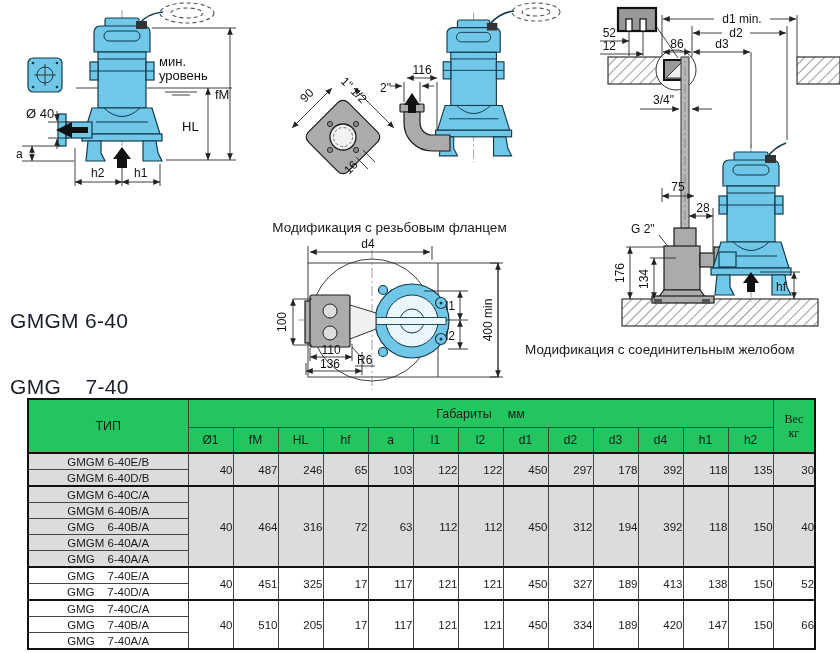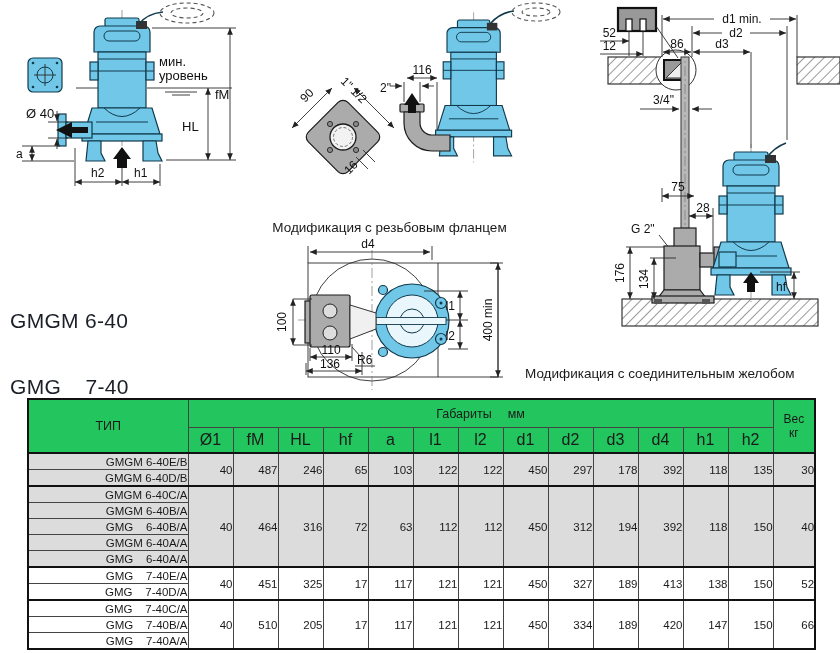--- a/index.html
+++ b/index.html
@@ -18,33 +18,33 @@
   .cable{stroke:#123a4d;stroke-width:1.6;fill:none;}
   .coil{stroke:#555;stroke-width:1.1;stroke-dasharray:4 3;fill:none;}
   .hat{fill:url(#hatch);stroke:#222;stroke-width:1.1;}
   text.dl{font-family:"Liberation Sans",sans-serif;font-size:12px;fill:#111;}
   text.dl2{font-family:"Liberation Sans",sans-serif;font-size:13px;fill:#111;}
   
   .models{position:absolute;left:10px;top:266px;font-weight:normal;font-size:21px;
           line-height:22px;color:#1b1f27;letter-spacing:.3px;white-space:pre;}
   .cap{position:absolute;font-size:13.5px;color:#1a1a1a;}
   .cap1{left:262px;top:187px;width:255px;text-align:center;line-height:16px;margin-top:33px;}
-  .cap2{left:525px;top:366px;}
+  .cap2{left:525px;top:342px;}
   
   table.dims{position:absolute;left:27px;top:398px;width:787px;border-collapse:collapse;
              table-layout:fixed;border:2px solid #111;font-size:11.5px;color:#1a1a1a;}
   table.dims th,table.dims td{border:1px solid #444;padding:0;}
   table.dims thead th{font-weight:normal;background:#22c55e;}
   .type-h{font-size:12.5px;}
   .dims-h{font-size:12.5px;text-align:center;height:27px;}
   .dims-h .unit{margin-left:16px;}
   .weight-h{font-size:12px;line-height:1.2;}
-  .weight-h span{display:block;text-align:center;}
-  .col-h{height:24px;text-align:center;font-size:16px;}
-  .type-cell{text-align:right;padding-left:30px;height:15px;line-height:14px;white-space:pre;}
+  .weight-h span{display:block;text-align:center;font-family:Liberation Serif, serif;}
+  .col-h{height:24px;text-align:center;font-size:12px;}
+  .type-cell{text-align:center;padding-left:30px;height:15px;line-height:14px;white-space:pre;}
   .val-cell{text-align:right;}
   tr.group-start td{border-top:2px solid #111;}
   tr.shaded td{background:#dcdcdc;}
 </style>
 </head>
 <body>
 
 <div class="page">
 
 <svg width="840" height="396" viewBox="0 0 840 396">

